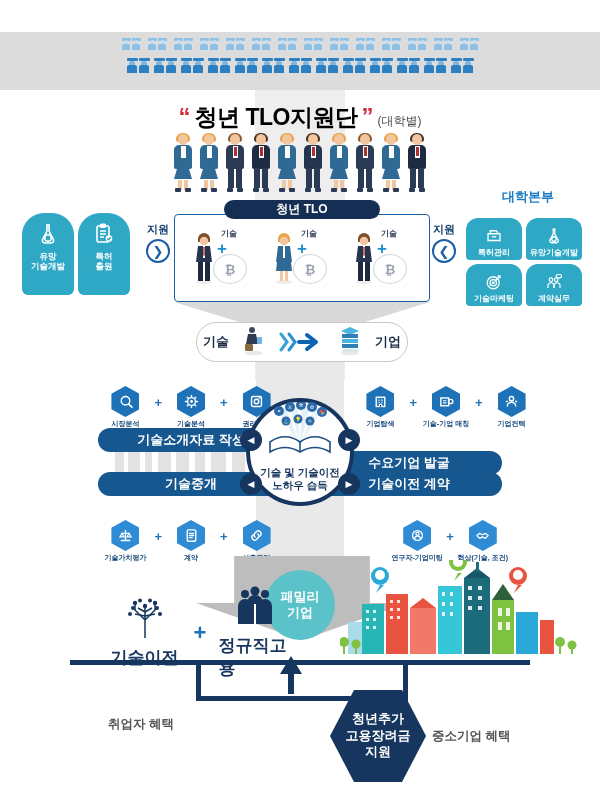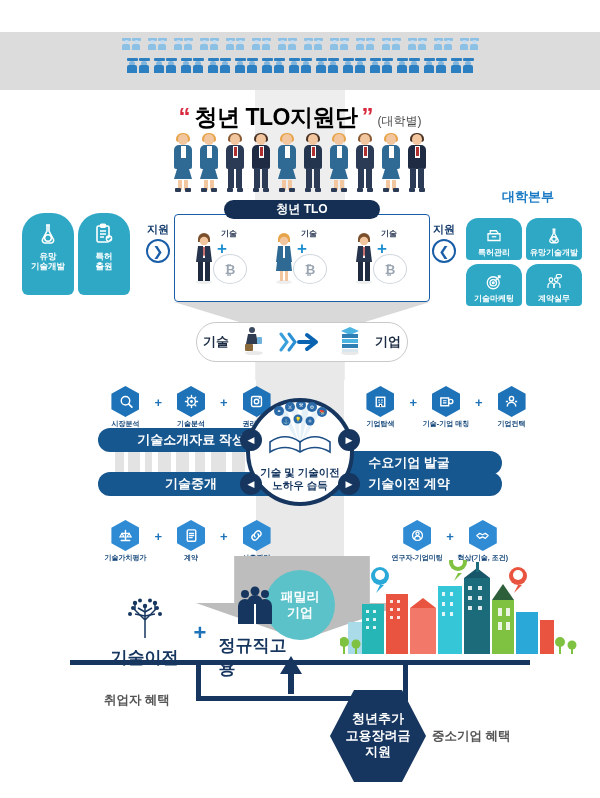--- a/index.html
+++ b/index.html
@@ -374,21 +374,21 @@
     clip-path: polygon(25% 0, 75% 0, 100% 50%, 75% 100%, 25% 100%, 0 50%);
     color: #ffffff; font-size: 13px; font-weight: bold;
     display: flex; flex-direction: column; align-items: center;
     justify-content: center; line-height: 1.3; text-align: center;
   }
   #benefit-left  { left: 176px; top: 690px; }
   #benefit-right { left: 330px; top: 690px; }
   .benefit-side-lbl {
     color: #555555; font-size: 12.5px; font-weight: bold;
   }
-  #lbl-worker   { left: 104px; top: 692px; width: 70px; text-align: left; font-family: Liberation Serif, serif; }
+  #lbl-worker   { left: 104px; top: 716px; width: 70px; text-align: right; }
   #lbl-company  { left: 432px; top: 728px; width: 90px; text-align: left; }
 </style>
 </head>
 <body>
 
 <div id="page">
 
   <div class="abs" id="grad-band">
     <div id="grad-row-top">
         <div class="grad-pair">

